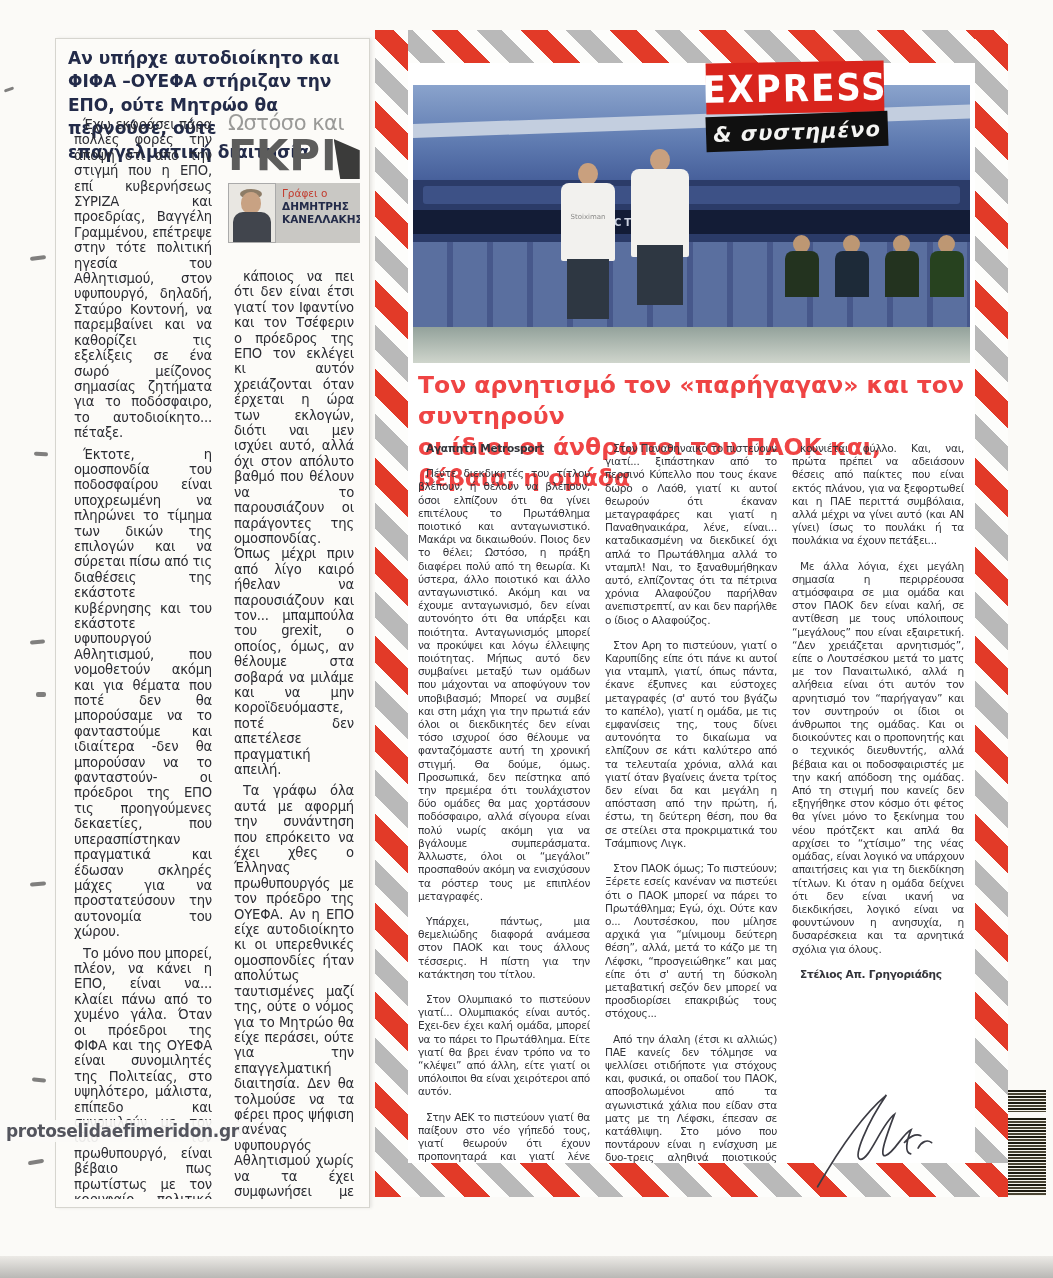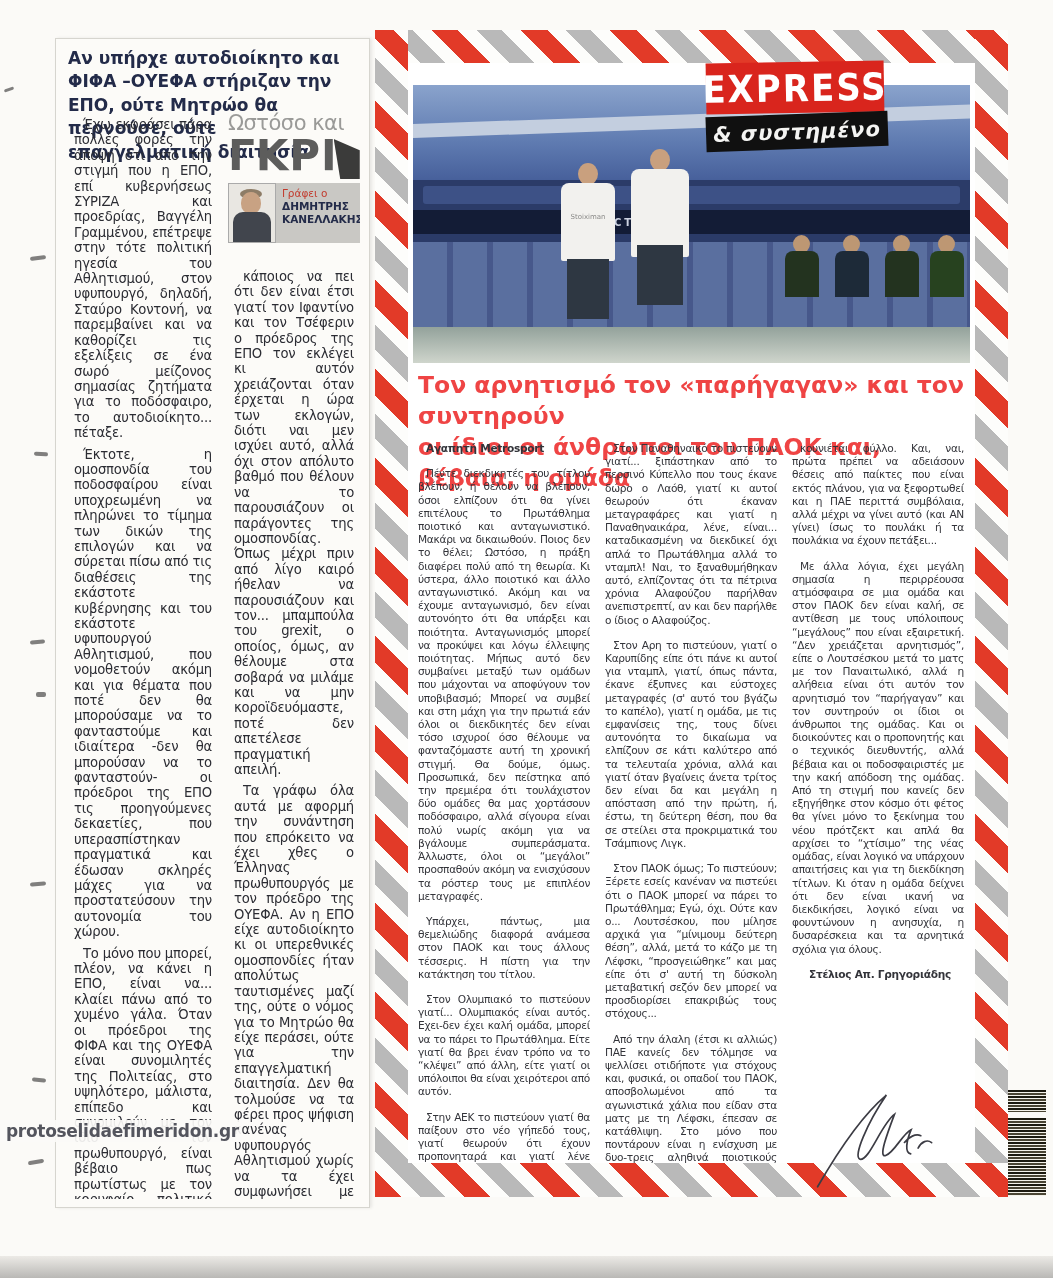--- a/index.html
+++ b/index.html
@@ -74,21 +74,21 @@
   
   .main-headline{position:absolute;left:43px;top:340px;width:556px;
                  font-size:23.5px;font-weight:bold;line-height:1.32;color:#ef4444;}
   .cols{position:absolute;left:43px;top:412px;width:546px;height:721px;}
   .col{position:absolute;top:0;bottom:0;width:172px;overflow:hidden;text-align:justify;}
   .col p{margin:0 0 12px;text-indent:8px;font-size:10.6px;line-height:13.2px;letter-spacing:-.3px;color:#33343a;}
   .col-1{left:0;}
   .col-2{left:187px;}
   .col-3{left:374px;}
   .salutation{font-size:12.5px;font-weight:bold;color:#26272c;margin:0 0 14px;}
-  .byline{margin-top:16px;font-size:12px;font-weight:bold;text-align:center;color:#26272c;padding-right:4px;}
+  .byline{margin-top:16px;font-size:12px;font-weight:bold;text-align:left;color:#26272c;padding-right:4px;}
   .signature{position:absolute;left:430px;top:1052px;width:150px;height:115px;transform:rotate(-6deg);}
   
   .barcode{position:absolute;left:1008px;width:38px;
            background:repeating-linear-gradient(180deg,#1c1a10 0 1.6px,#f4f2ea 1.6px 3.4px,#4a4534 3.4px 4.6px,#f4f2ea 4.6px 6px);}
   .bc-1{top:1090px;height:22px;}
   .bc-2{top:1118px;height:78px;}
   .watermark{position:absolute;left:0;top:1120px;font-size:17px;font-weight:bold;color:#54555e;
              background:rgba(251,250,247,.92);padding:1px 3px 1px 6px;letter-spacing:-.3px;}
   .mark{position:absolute;background:#3d3d3d;opacity:.65;border-radius:2px;}
   .bottom-strip{position:absolute;left:0;bottom:0;width:100%;height:22px;

